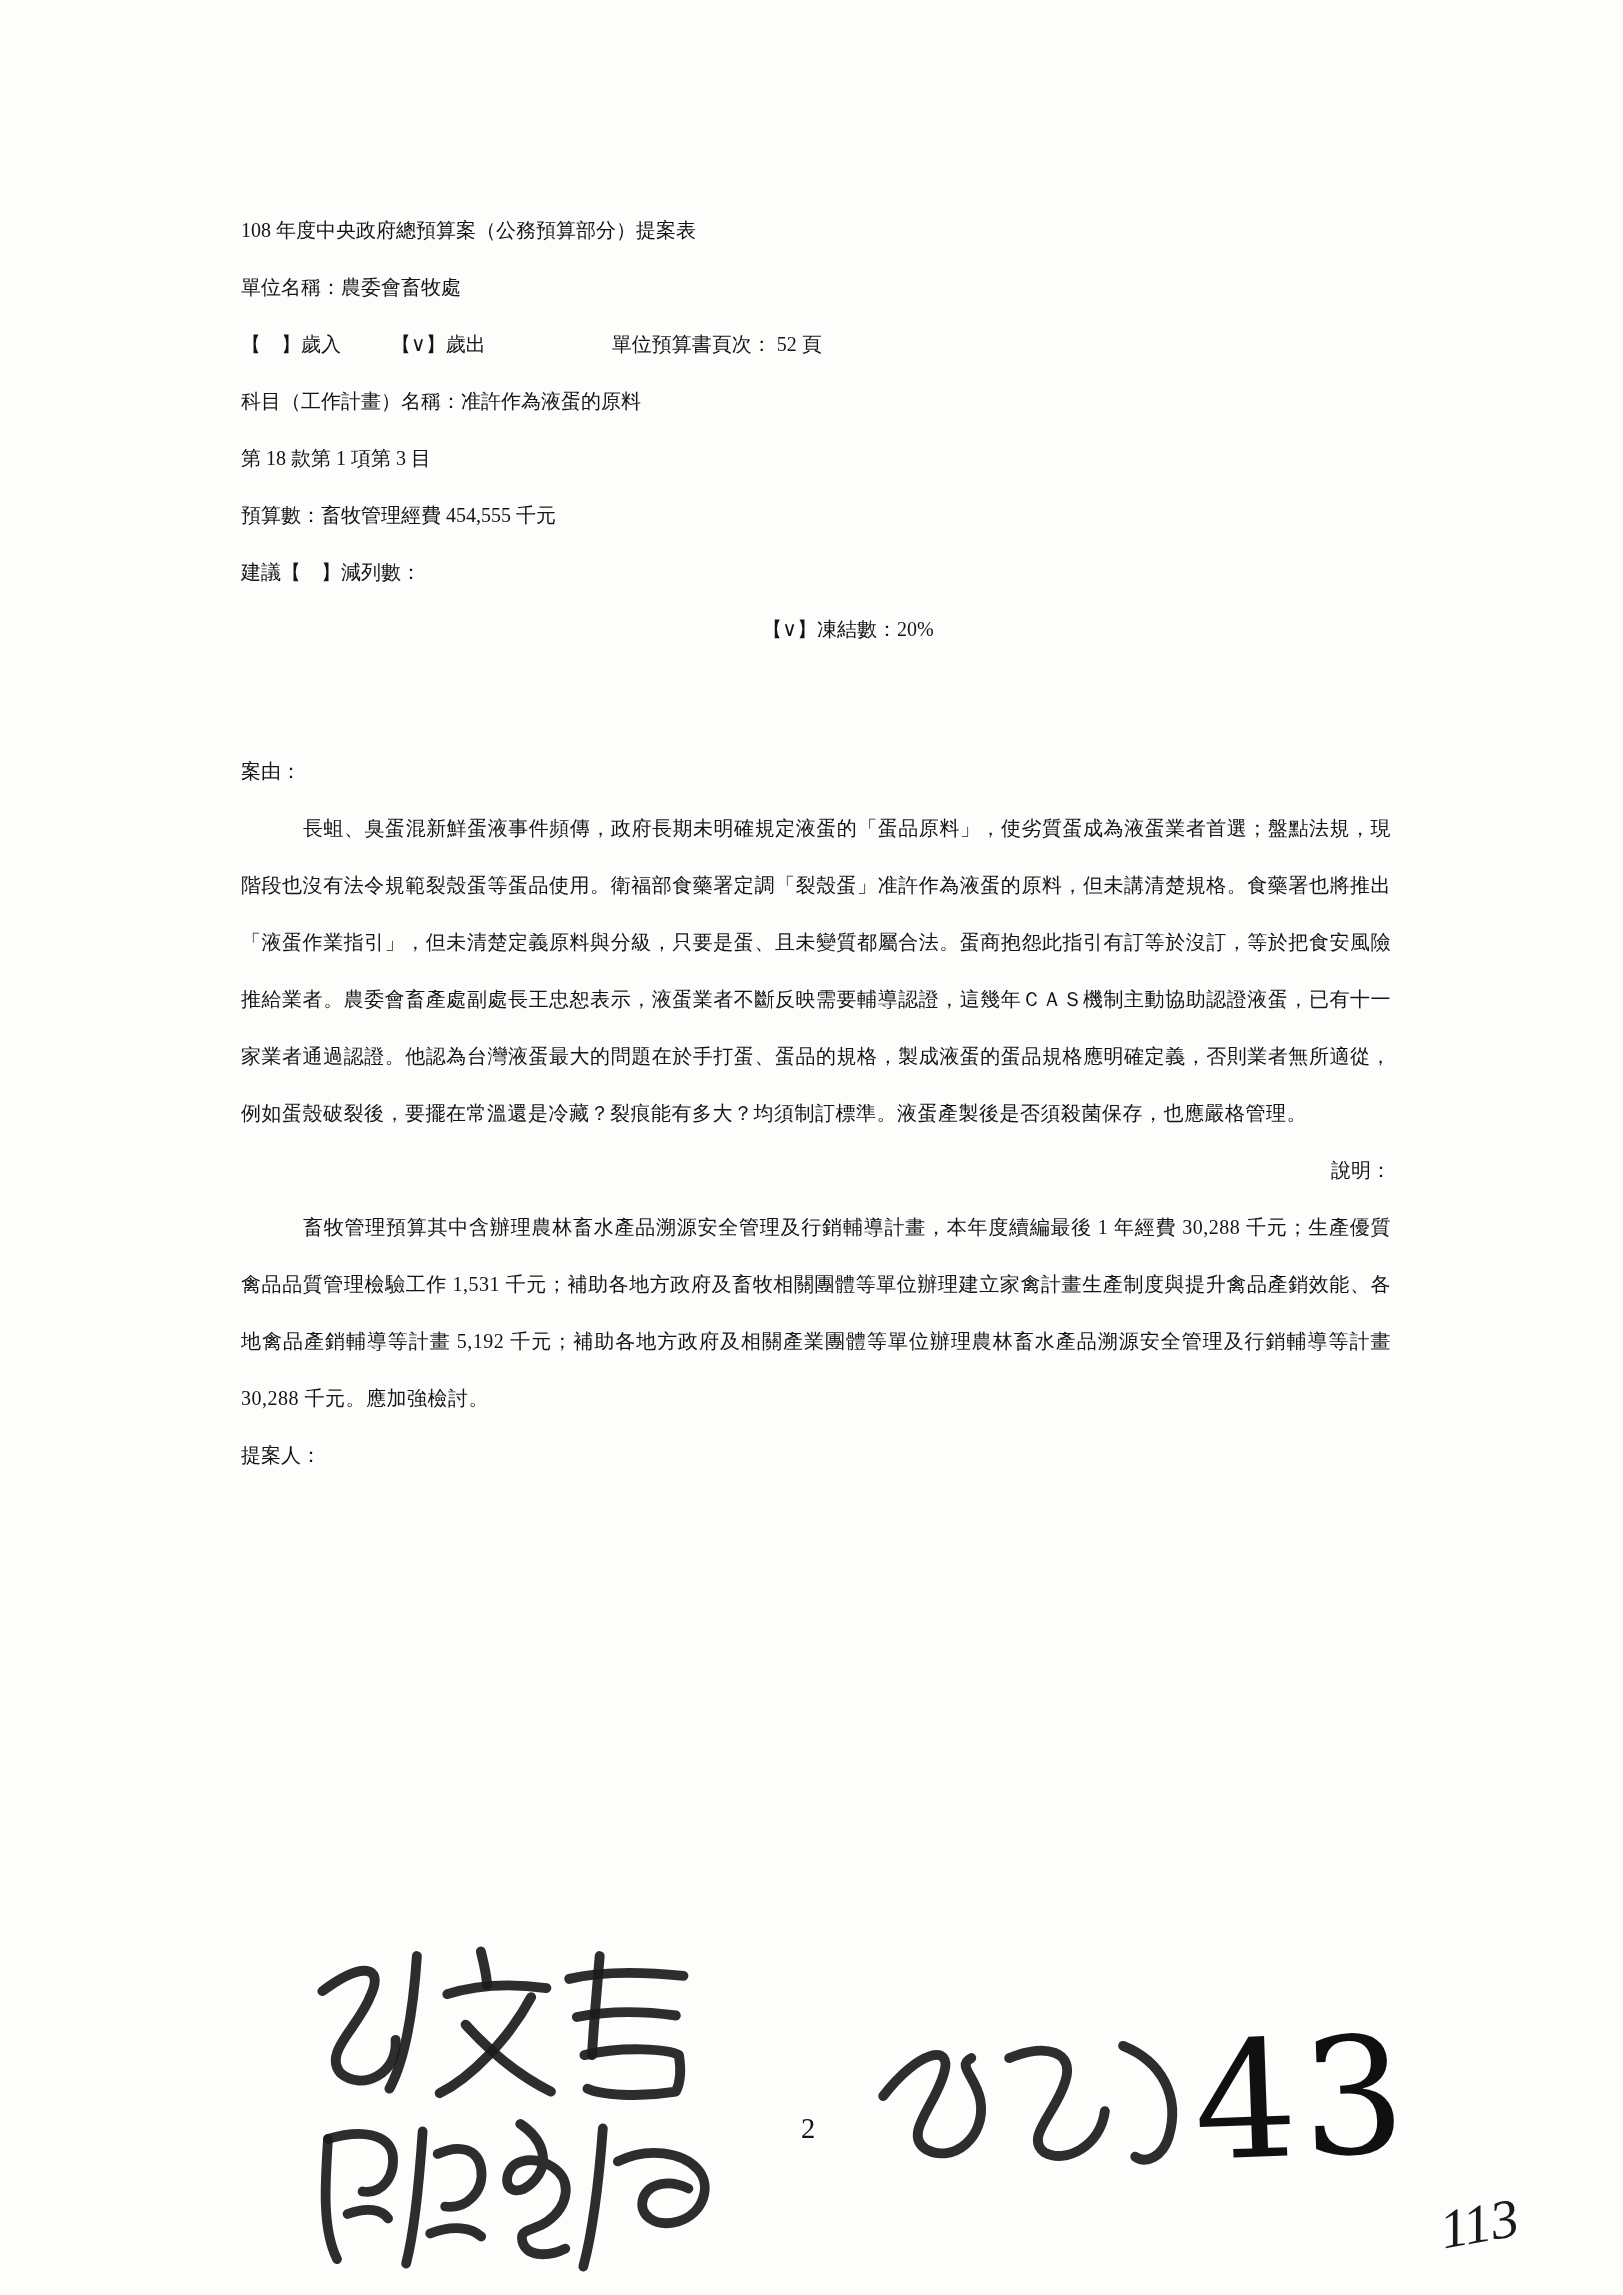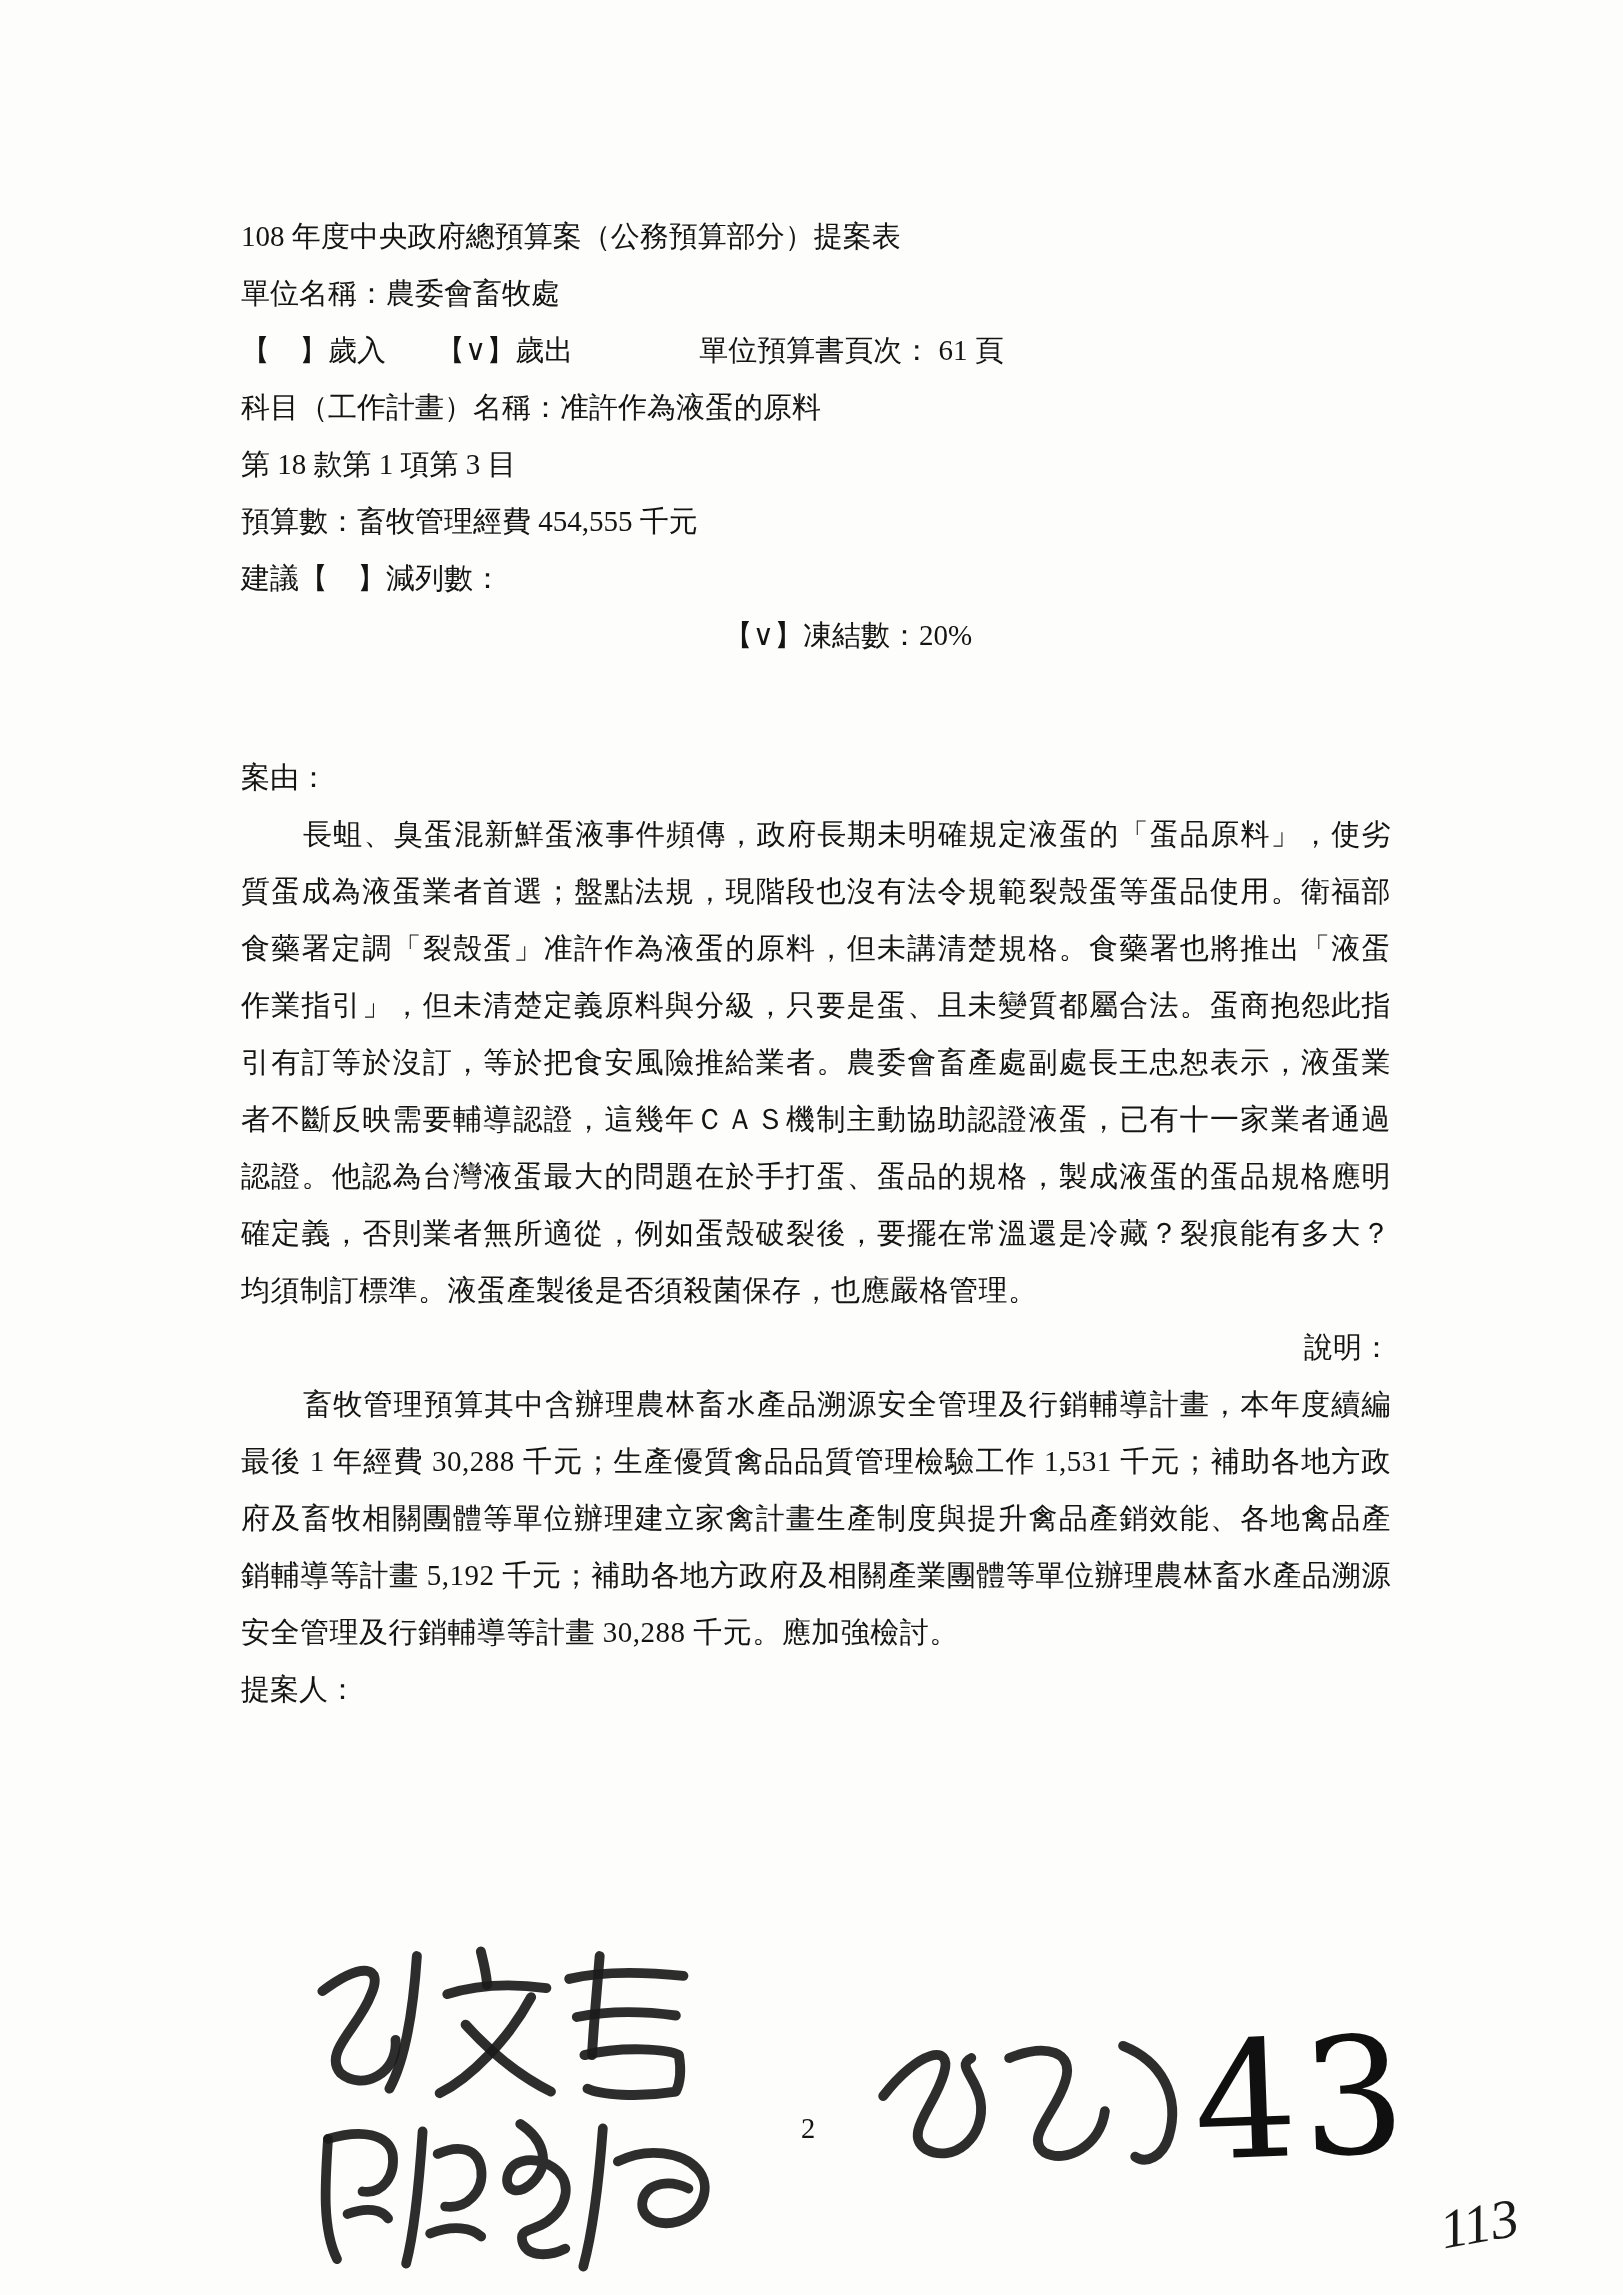--- a/index.html
+++ b/index.html
@@ -10,23 +10,23 @@
     color:#141414;
   }
   .page {
     position:relative;
     width:1623px; height:2295px;
     background:#fdfdfc;
     overflow:hidden;
   }
   .content {
     position:absolute;
-    left:241px; top:208px;
+    left:241px; top:202px;
     width:1150px;
-    font-size:29px;
+    font-size:20px;
     line-height:57px;
   }
   .hline { white-space:pre; }
   .row3 { display:flex; }
   .row3 .g1 { margin-left:50px; }
   .row3 .g2 { margin-left:126px; }
   .indent1 { margin-left:64px;text-align:center; }
   .label { margin-top:85px; }
   .label2 { margin-top:0;text-align:right; }
   .para {
@@ -75,21 +75,21 @@
 <body>
 
 <div class="page">
 
   <div class="content">
     <div class="hline">108 年度中央政府總預算案（公務預算部分）提案表</div>
     <div class="hline">單位名稱：農委會畜牧處</div>
     <div class="hline row3">
       <span>【　】歲入</span>
       <span class="g1">【∨】歲出</span>
-      <span class="g2">單位預算書頁次： 61 頁</span>
+      <span class="g2">單位預算書頁次： 52 頁</span>
     </div>
     <div class="hline">科目（工作計畫）名稱：准許作為液蛋的原料</div>
     <div class="hline">第 18 款第 1 項第 3 目</div>
     <div class="hline">預算數：畜牧管理經費 454,555 千元</div>
     <div class="hline">建議【　】減列數：</div>
     <div class="hline indent1">【∨】凍結數：20%</div>
 
     <div class="hline label">案由：</div>
     <div class="para">長蛆、臭蛋混新鮮蛋液事件頻傳，政府長期未明確規定液蛋的「蛋品原料」，使劣質蛋成為液蛋業者首選；盤點法規，現階段也沒有法令規範裂殼蛋等蛋品使用。衛福部食藥署定調「裂殼蛋」准許作為液蛋的原料，但未講清楚規格。食藥署也將推出「液蛋作業指引」，但未清楚定義原料與分級，只要是蛋、且未變質都屬合法。蛋商抱怨此指引有訂等於沒訂，等於把食安風險推給業者。農委會畜產處副處長王忠恕表示，液蛋業者不斷反映需要輔導認證，這幾年ＣＡＳ機制主動協助認證液蛋，已有十一家業者通過認證。他認為台灣液蛋最大的問題在於手打蛋、蛋品的規格，製成液蛋的蛋品規格應明確定義，否則業者無所適從，例如蛋殼破裂後，要擺在常溫還是冷藏？裂痕能有多大？均須制訂標準。液蛋產製後是否須殺菌保存，也應嚴格管理。</div>
 

